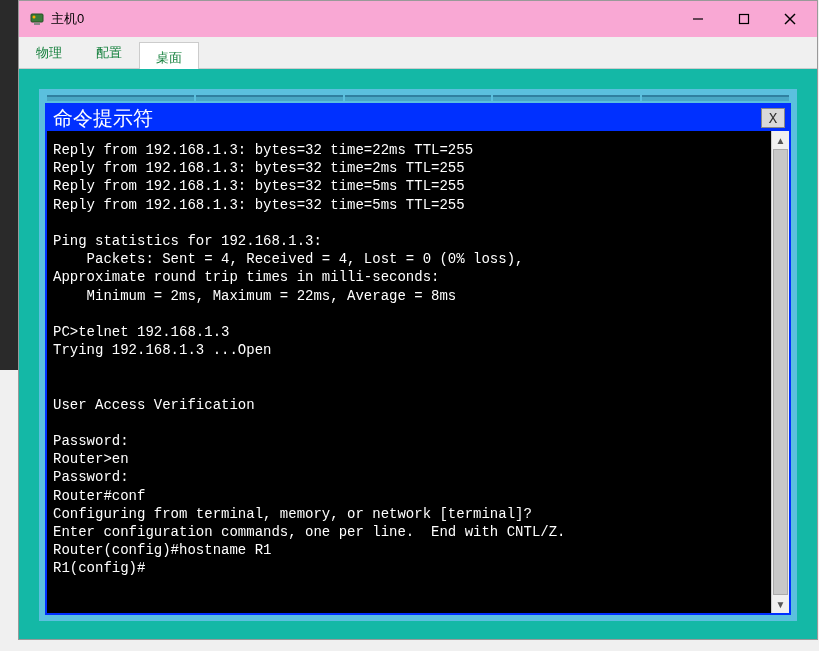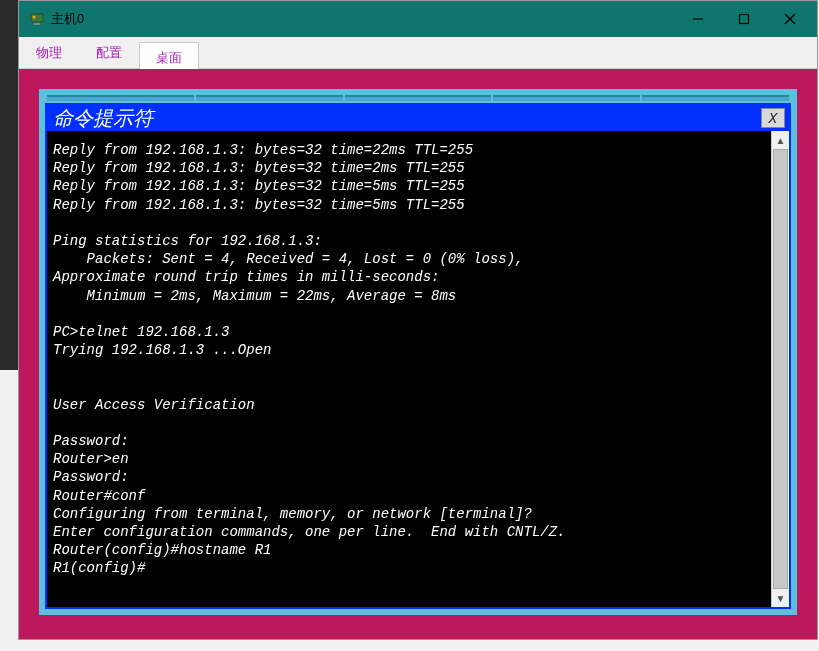--- a/index.html
+++ b/index.html
@@ -13,21 +13,21 @@
       position: relative;
       margin-left: 18px;
       margin-top: 0;
     }
     
     .titlebar {
       height: 36px;
       display: flex;
       align-items: center;
       padding: 0 4px 0 10px;
-      background: #0f766e;
+      background: #f9a8d4;
     }
     .titlebar .icon {
       width: 16px; height: 16px;
       margin-right: 6px;
       display: inline-flex;
       align-items: center;
       justify-content: center;
     }
     .titlebar .title {
       font-size: 13px;
@@ -50,42 +50,41 @@
     .tabbar {
       height: 32px;
       background: #f0f0f0;
       border-bottom: 1px solid #ccc;
       display: flex;
       align-items: flex-end;
     }
     .tab {
       padding: 6px 16px;
       font-size: 13px;
-      color: #a21caf;
+      color: #15803d;
       border: 1px solid transparent;
       border-bottom: none;
       cursor: pointer;
     }
     .tab.active {
       background: #fff;
       border: 1px solid #ccc;
       border-bottom: 1px solid #fff;
       position: relative;
       top: 6px;
     }
     
     .desktop-area {
       position: absolute;
       top: 68px;
       left: 0;
       right: 0;
       bottom: 0;
-      background: #be185d;
-      padding: 20px 20px 24px 20px;
-      font-style: italic;
+      background: #14b8a6;
+      padding: 20px 20px 18px 20px;
     }
     
     .terminal-outer {
       width: 100%;
       height: 100%;
       background: #5bc0de;
       padding: 6px;
       position: relative;
     }
     .term-placeholder-tabs {

